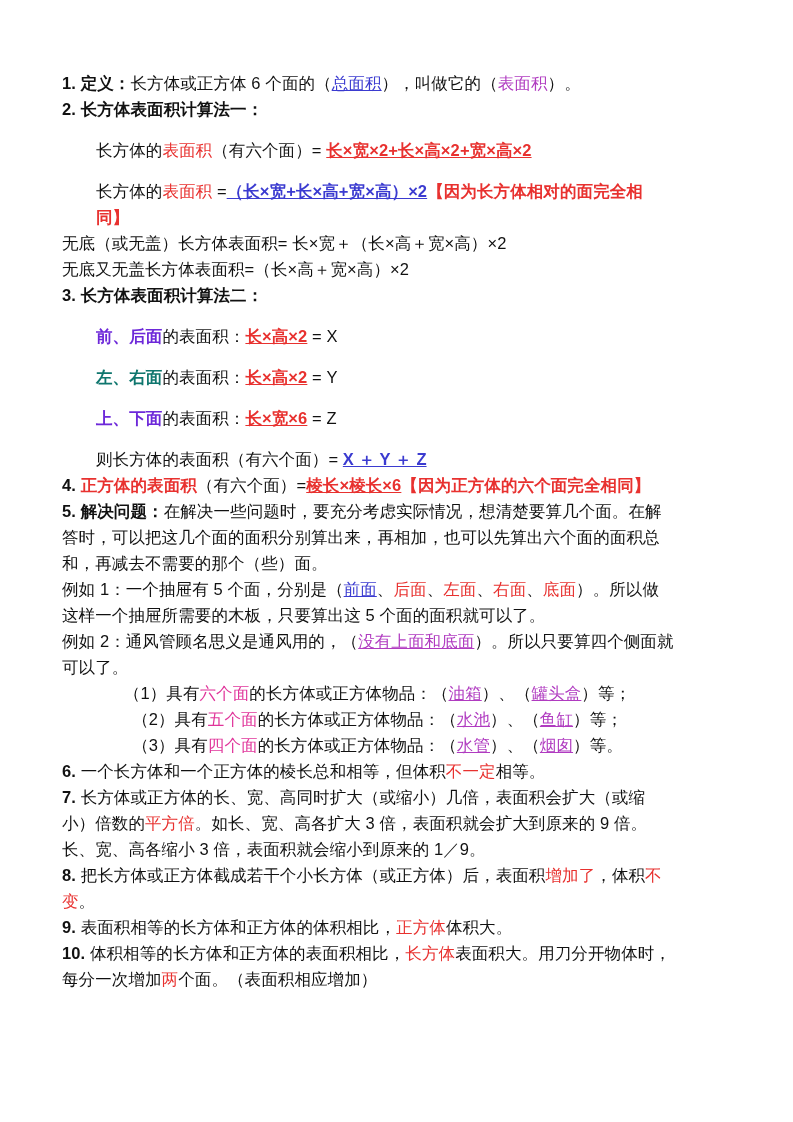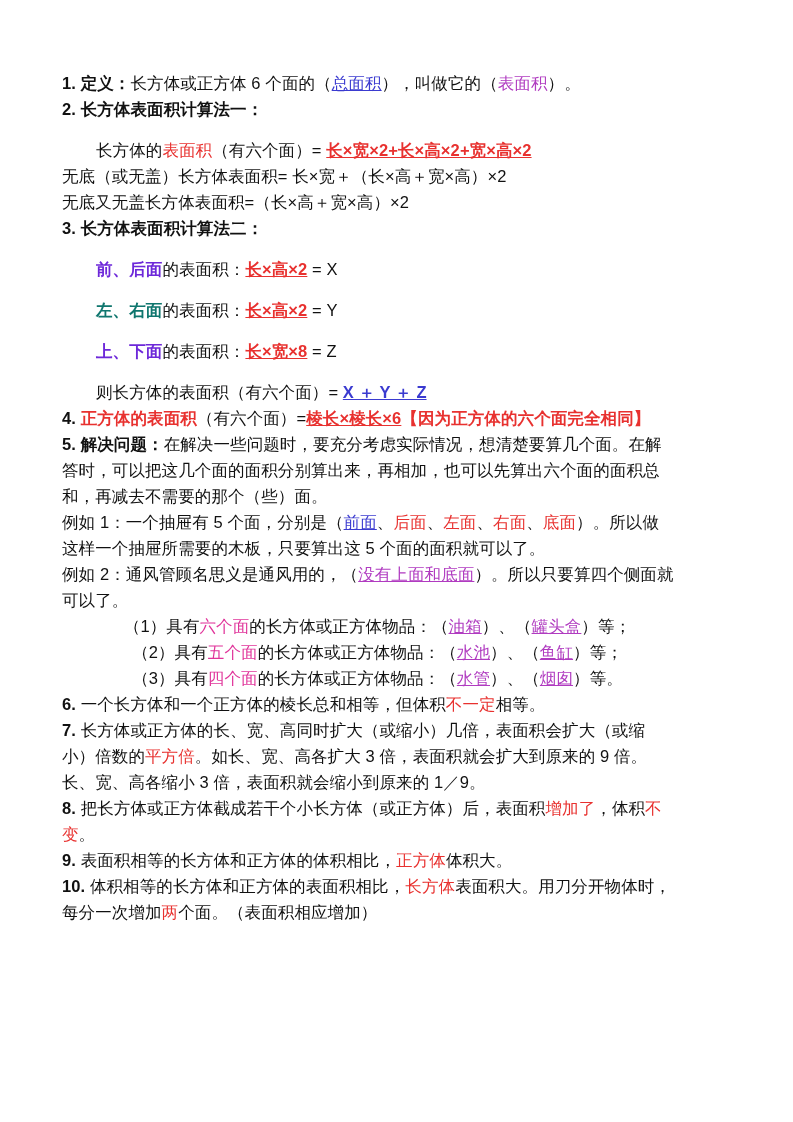--- a/index.html
+++ b/index.html
@@ -65,38 +65,41 @@
   </p>
 
   <p class="line">
     <span class="b">2. </span><span class="b">长方体表面积计算法一：</span>
   </p>
 
   <p class="line ind1">
     <span>长方体的</span><span class="red">表面积</span><span>（有六个面）=</span> <span class="urb">长×宽×2+长×高×2+宽×高×2</span>
   </p>
 
+  <p class="line ind1">
+    <span>长方体的</span><span class="red">表面积</span> <span>=</span><span class="ubb">（长×宽+长×高+宽×高）×2</span><span class="redb">【因为长方体相对的面完全相同】</span>
+  </p>
 
   <p class="line">无底（或无盖）长方体表面积= 长×宽＋（长×高＋宽×高）×2</p>
   <p class="line">无底又无盖长方体表面积=（长×高＋宽×高）×2</p>
 
   <p class="line">
     <span class="b">3. </span><span class="b">长方体表面积计算法二：</span>
   </p>
 
   <p class="line ind1">
     <span class="teal">前、后面</span><span>的表面积：</span><span class="urb">长×高×2</span> <span>= X</span>
   </p>
 
   <p class="line ind1">
     <span class="green">左、右面</span><span>的表面积：</span><span class="urb">长×高×2</span> <span>= Y</span>
   </p>
 
   <p class="line ind1">
-    <span class="teal">上、下面</span><span>的表面积：</span><span class="urb">长×宽×8</span> <span>= Z</span>
+    <span class="teal">上、下面</span><span>的表面积：</span><span class="urb">长×宽×6</span> <span>= Z</span>
   </p>
 
   <p class="line ind1">
     <span>则长方体的表面积（有六个面）=</span> <span class="ubb">X ＋ Y ＋ Z</span>
   </p>
 
   <p class="line">
     <span class="b">4. </span><span class="redb">正方体的表面积</span><span>（有六个面）=</span><span class="urb">棱长×棱长×6</span><span class="redb">【因为正方体的六个面完全相同】</span>
   </p>
 

